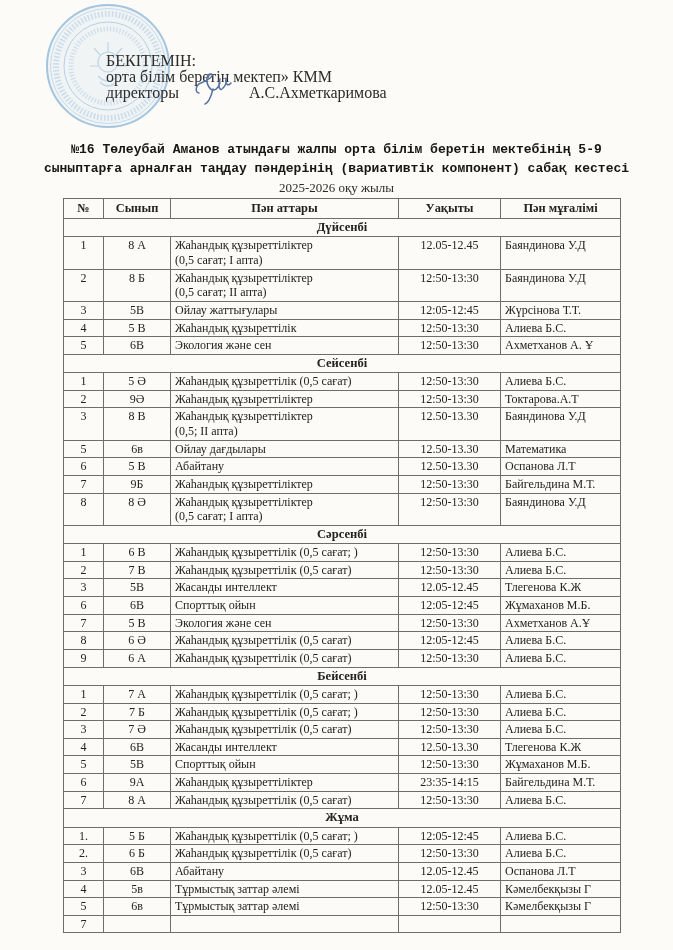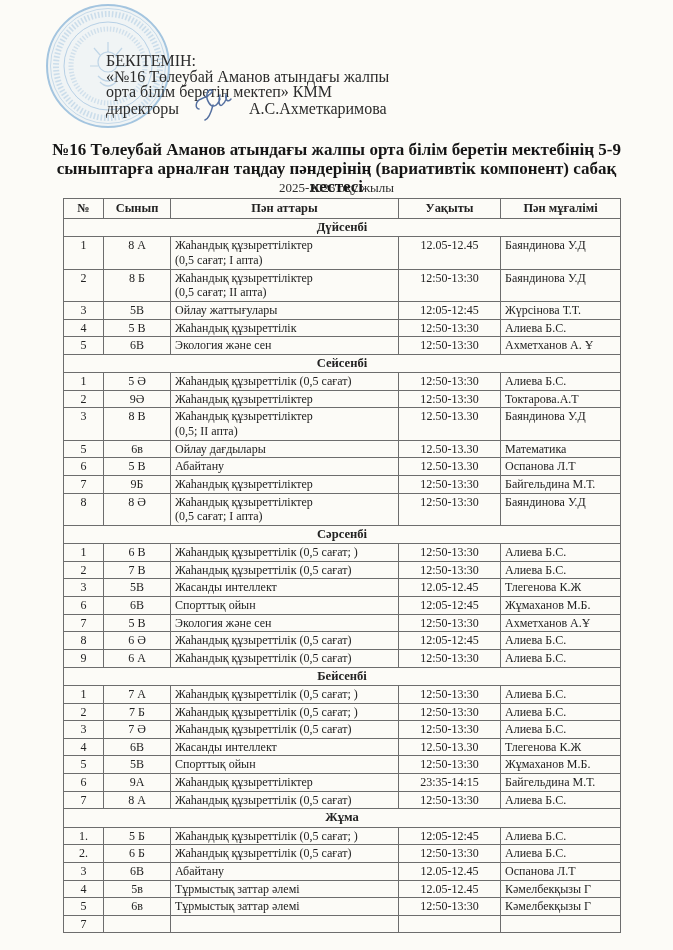--- a/index.html
+++ b/index.html
@@ -28,22 +28,23 @@
     position:absolute;left:106px;top:53px;
     font-size:16px;line-height:15.5px;color:#2b2b2b;
     white-space:nowrap;
   }
   .approval-text .sig-line{display:flex;align-items:flex-start;margin-top:1px;}
   .signature{width:52px;height:34px;margin:-14px 4px -8px 14px;}
 
   
   .doc-title{
     position:absolute;top:141px;left:36px;width:601px;
-    text-align:center;font-weight:bold;font-size:17px;line-height:18.5px;
+    text-align:center;font-weight:bold;font-size:13px;line-height:18.5px;
     color:#161616;
+    font-family:Liberation Mono, monospace;
   }
   .doc-subtitle{
     position:absolute;top:180px;left:36px;width:601px;
     text-align:center;font-size:13px;color:#2a2a2a;
   }
 
   
   table.timetable{
     position:absolute;top:198px;left:63px;
     border-collapse:collapse;table-layout:fixed;
@@ -81,21 +82,20 @@
       <circle cx="66" cy="64" r="44" fill="none" stroke="var(--stamp-blue)" stroke-width="1" stroke-opacity="0.6"></circle>
       <circle cx="66" cy="64" r="37" fill="none" stroke="var(--stamp-blue)" stroke-width="5" stroke-opacity="0.32" stroke-dasharray="1.4 1.8"></circle>
       <g stroke="var(--stamp-blue)" stroke-opacity="0.5" stroke-width="1.2" fill="none">
         <circle cx="66" cy="60" r="10"></circle>
         <path d="M66 40 L66 50 M52 46 L58 53 M80 46 L74 53 M48 64 L56 64 M84 64 L76 64"></path>
         <path d="M56 74 Q66 84 76 74 M58 80 Q66 88 74 80"></path>
       </g>
     </svg>
     <div class="approval-text">
       <div>БЕКІТЕМІН:</div>
-      <div>«№16 Төлеубай Аманов атындағы жалпы</div>
       <div>орта білім беретін мектеп» КММ</div>
       <div class="sig-line">
         <span>директоры</span>
         <svg class="signature" viewBox="0 0 52 34" aria-hidden="true">
           <path d="M6 22 C2 22 2 14 8 12 C16 9 22 4 18 3 C14 2 12 10 16 16 C19 21 24 20 27 12 M27 8 C25 14 26 20 29 18 C33 15 34 10 33 8 C32 13 35 16 38 12 M20 18 C18 26 15 32 12 33" fill="none" stroke="var(--signature-blue)" stroke-width="1.5" stroke-linecap="round"></path>
         </svg>
         <span>А.С.Ахметкаримова</span>
       </div>
     </div>
   </div>

